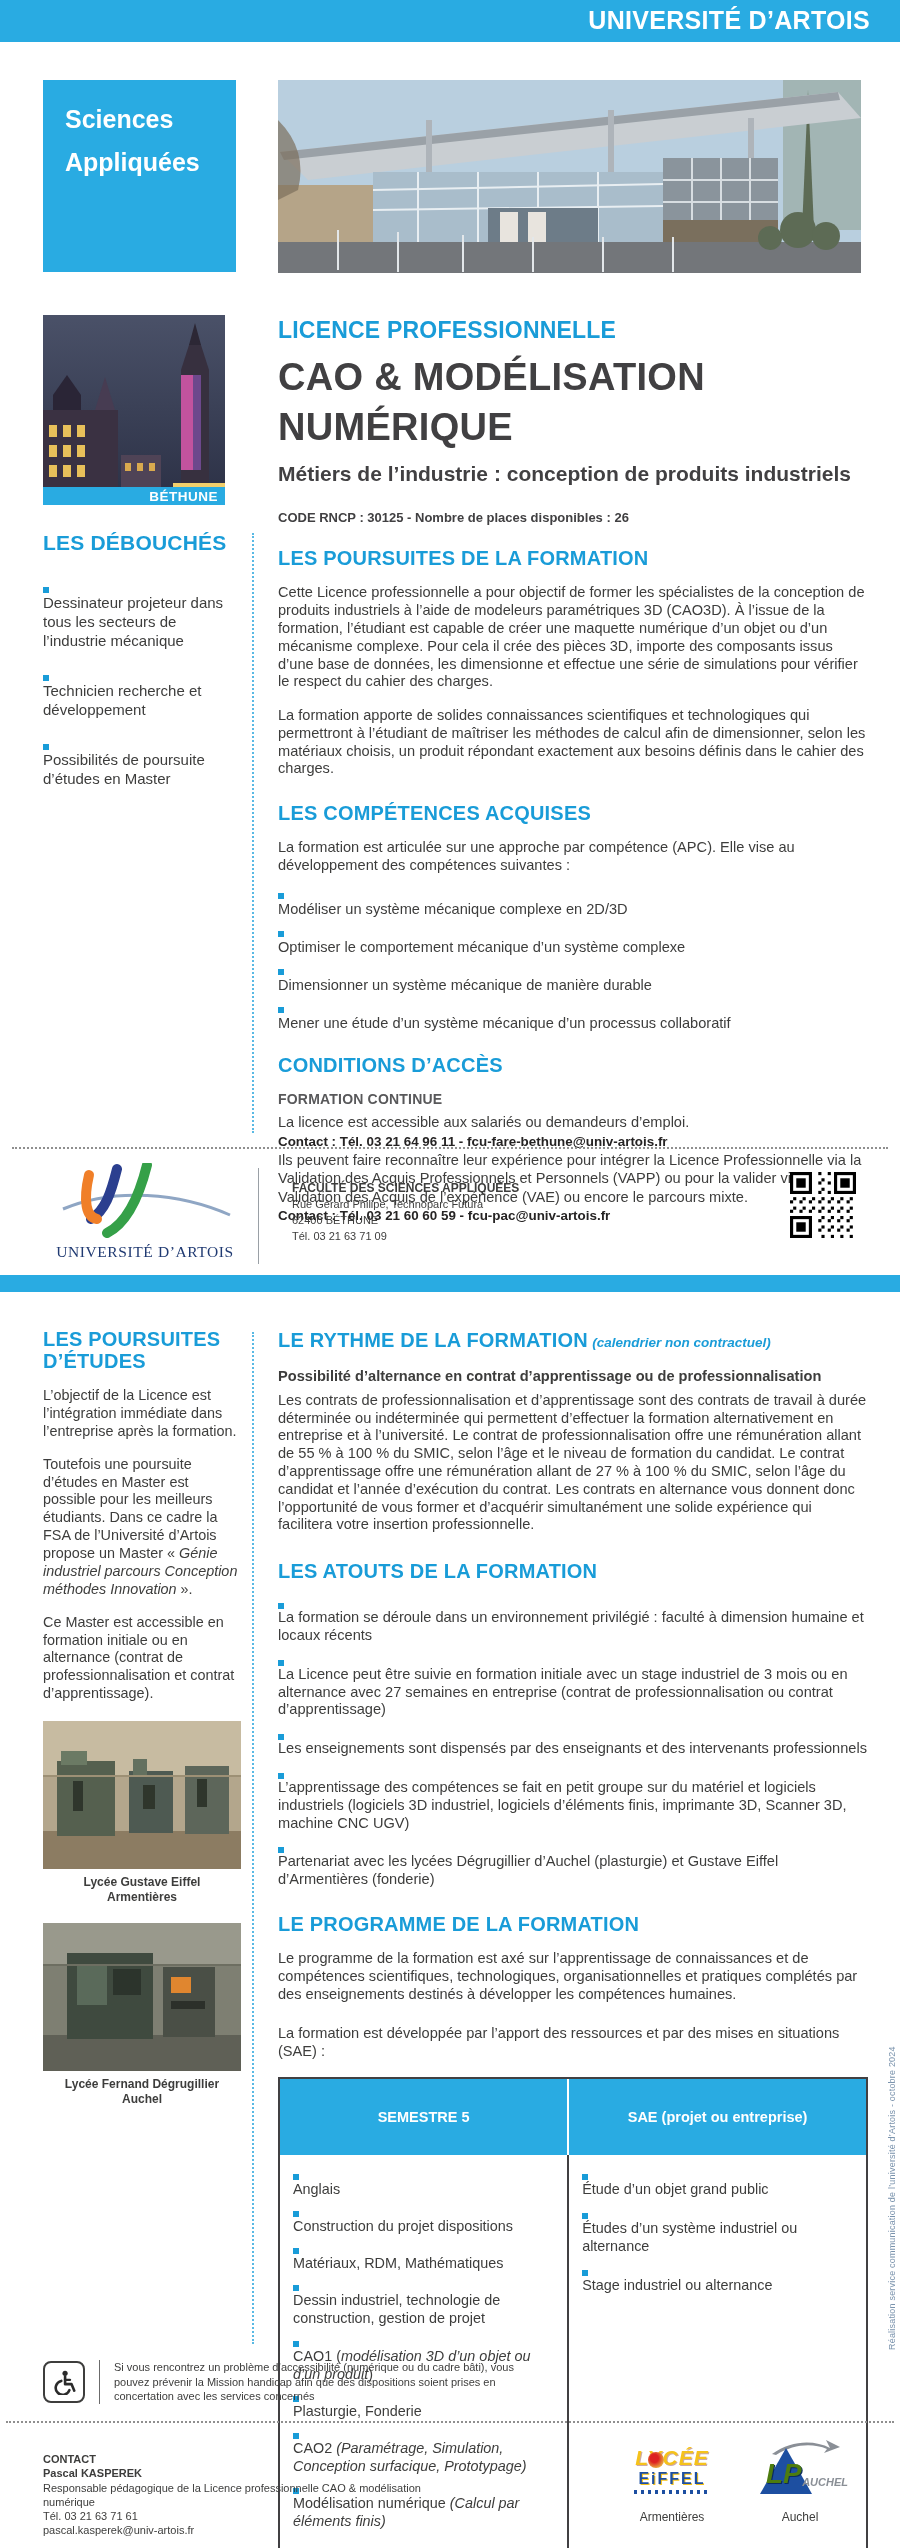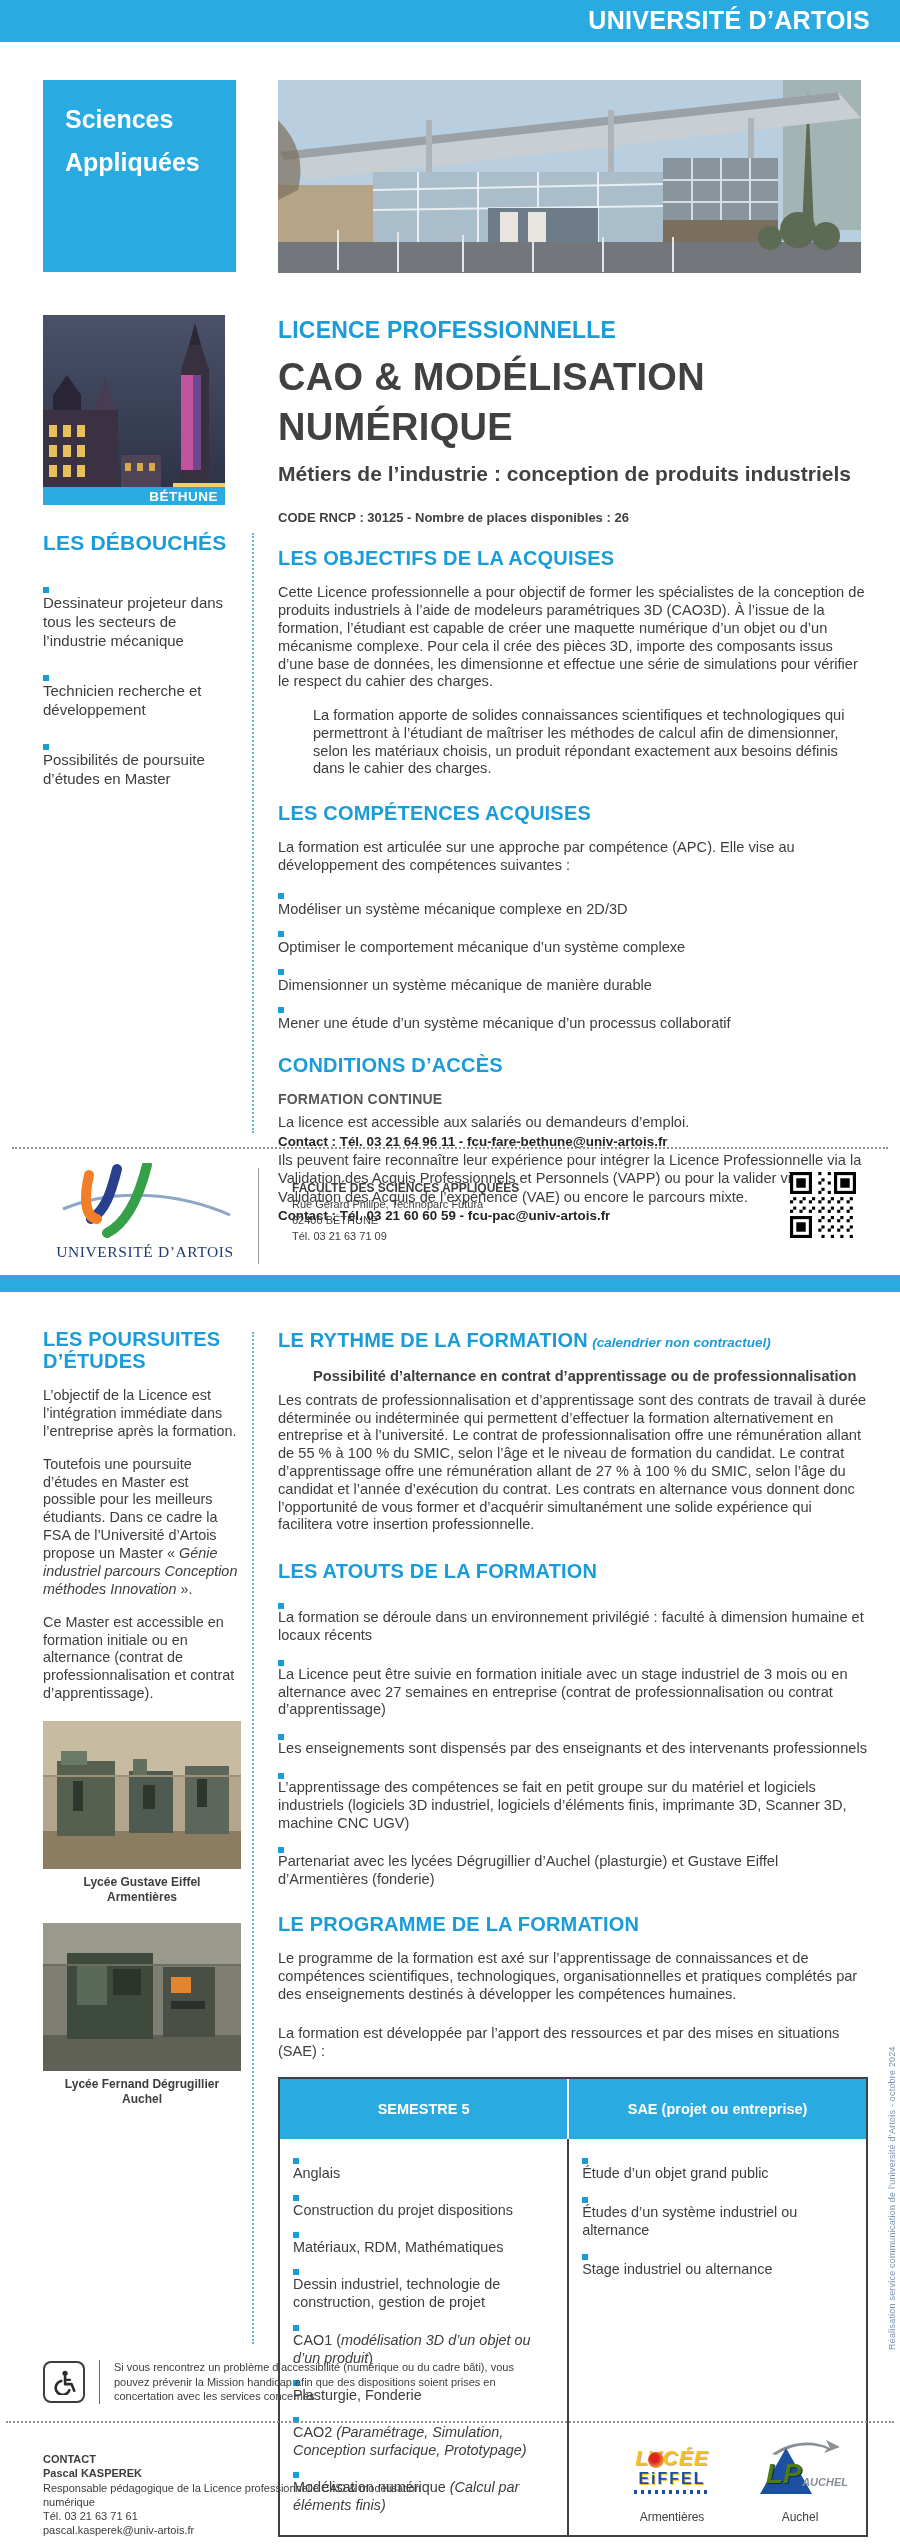--- a/index.html
+++ b/index.html
@@ -39,21 +39,21 @@
   .vdot{border-left:2px dotted #59b9e4;width:0;}
   .hdot{border-top:2px dotted #8f8f8f;height:0;}
 
   
   .main1{left:278px;top:317px;width:592px;}
   .kicker{color:#199cd8;font-weight:bold;font-size:23px;letter-spacing:.2px;}
   .title{color:#414042;font-weight:bold;font-size:38px;line-height:1.32;margin-top:8px;letter-spacing:.3px;}
   .subtitle{color:#414042;font-weight:bold;font-size:21px;margin-top:10px;}
   .code{color:#414042;font-weight:bold;font-size:13px;margin-top:24px;}
   .body-p{font-size:14.6px;line-height:1.22;margin-top:14px;}
-  .mt22{margin-top:22px;} .mt16{margin-top:16px;margin-left:35px;} .mt24{margin-top:24px;} .mt12{margin-top:12px;}
+  .mt22{margin-top:22px;} .mt16{margin-top:16px;} .mt24{margin-top:24px;} .mt12{margin-top:12px;}
   .mt26{margin-top:26px;} .mt14{margin-top:14px;} .mt6{margin-top:6px;} .mt20{margin-top:20px;}
   .clist .li{font-size:14.6px;line-height:1.5;}
   .subhead{color:#58585a;font-weight:bold;font-size:14px;letter-spacing:.2px;}
   .cline{font-size:14.6px;line-height:1.25;}
   .cbold{font-weight:bold;font-size:13.4px;color:#262424;line-height:1.45;}
 
   
   .f1-vline{left:258px;top:1168px;width:1px;height:96px;background:#9aa0a6;}
   .f1-logo{left:55px;top:1163px;width:180px;height:76px;}
   .f1-logocap{left:30px;top:1243px;width:230px;text-align:center;color:#203a72;
@@ -70,21 +70,21 @@
   .sphoto{width:198px;height:148px;overflow:hidden;margin-top:18px;}
   .scap{font-size:12px;font-weight:bold;text-align:center;line-height:1.25;margin-top:6px;}
 
   
   .main2{left:278px;top:1329px;width:590px;}
   .alist .li{font-size:14.6px;line-height:1.22;margin-bottom:9px;}
 
   
   .ptable{margin-top:16px;border:2px solid #414042;width:586px;}
   .thead{display:flex;background:#29abe2;color:#fff;font-weight:bold;font-size:14.5px;}
-  .th{box-sizing:border-box;padding:22px 6px;text-align:center;}
+  .th{box-sizing:border-box;padding:30px 6px;text-align:center;}
   .th1{width:49%;}
   .th2{width:51%;border-left:2px solid #fff;}
   .tbody{display:flex;min-height:258px;}
   .td{box-sizing:border-box;padding:13px 10px 13px 13px;}
   .td1{width:49%;}
   .td2{width:51%;border-left:2px solid #414042;}
   .td .li{font-size:14.4px;line-height:1.26;margin-bottom:7px;}
   .td2 .li{margin-bottom:9px;}
 
   
@@ -250,21 +250,21 @@
 
   <div class="abs main1">
     <div class="kicker">LICENCE PROFESSIONNELLE</div>
     <div class="title">
       <div>CAO &amp; MODÉLISATION</div>
       <div>NUMÉRIQUE</div>
     </div>
     <div class="subtitle">Métiers de l’industrie : conception de produits industriels</div>
     <div class="code">CODE RNCP : 30125 - Nombre de places disponibles : 26</div>
 
-    <div class="h2c mt22">LES OBJECTIFS DE LA ACQUISES</div>
+    <div class="h2c mt22">LES POURSUITES DE LA FORMATION</div>
     <div class="body-p">Cette Licence professionnelle a pour objectif de former les spécialistes de la conception de produits industriels à l’aide de modeleurs paramétriques 3D (CAO3D). À l’issue de la formation, l’étudiant est capable de créer une maquette numérique d’un objet ou d’un mécanisme complexe. Pour cela il crée des pièces 3D, importe des composants issus d’une base de données, les dimensionne et effectue une série de simulations pour vérifier le respect du cahier des charges.</div>
     <div class="body-p mt16">La formation apporte de solides connaissances scientifiques et technologiques qui permettront à l’étudiant de maîtriser les méthodes de calcul afin de dimensionner, selon les matériaux choisis, un produit répondant exactement aux besoins définis dans le cahier des charges.</div>
 
     <div class="h2c mt24">LES COMPÉTENCES ACQUISES</div>
     <div class="body-p">La formation est articulée sur une approche par compétence (APC). Elle vise au développement des compétences suivantes :</div>
     <div class="blist clist mt12">
 
         <div class="li">
           <span class="sq"></span>
           <span>Modéliser un système mécanique complexe en 2D/3D</span>

